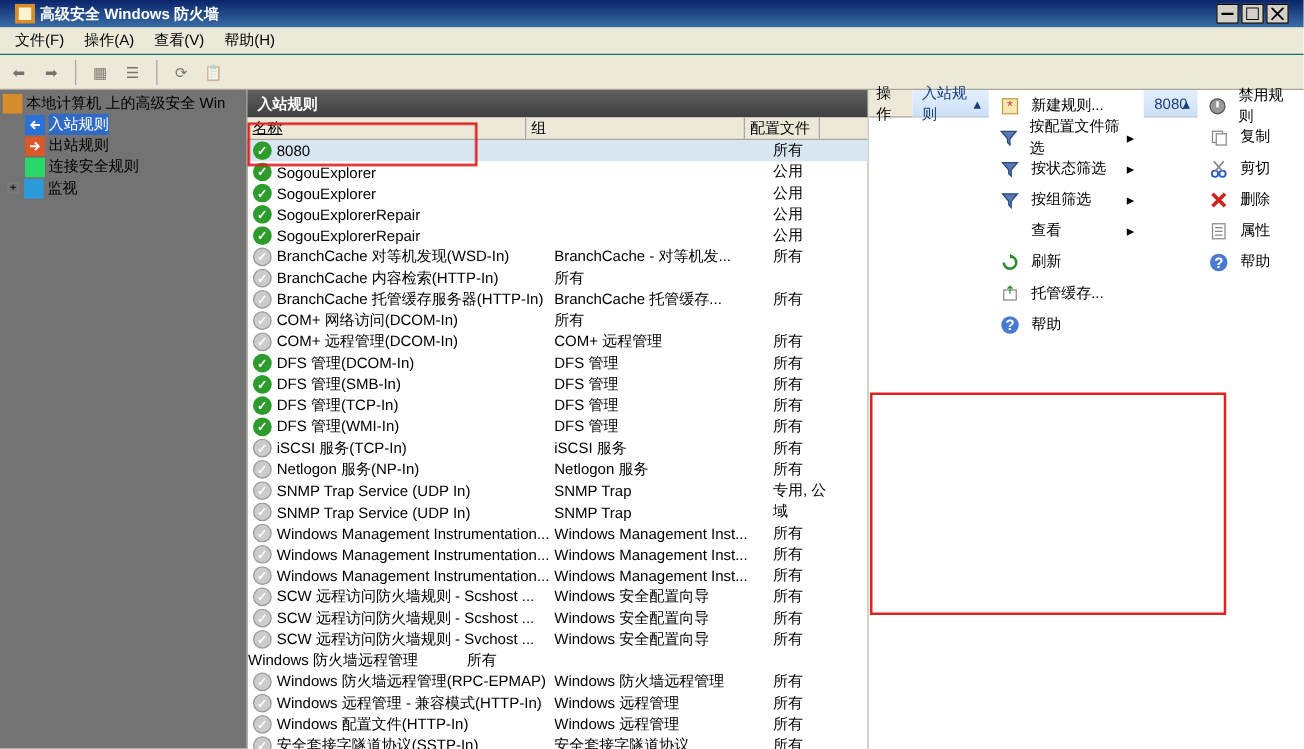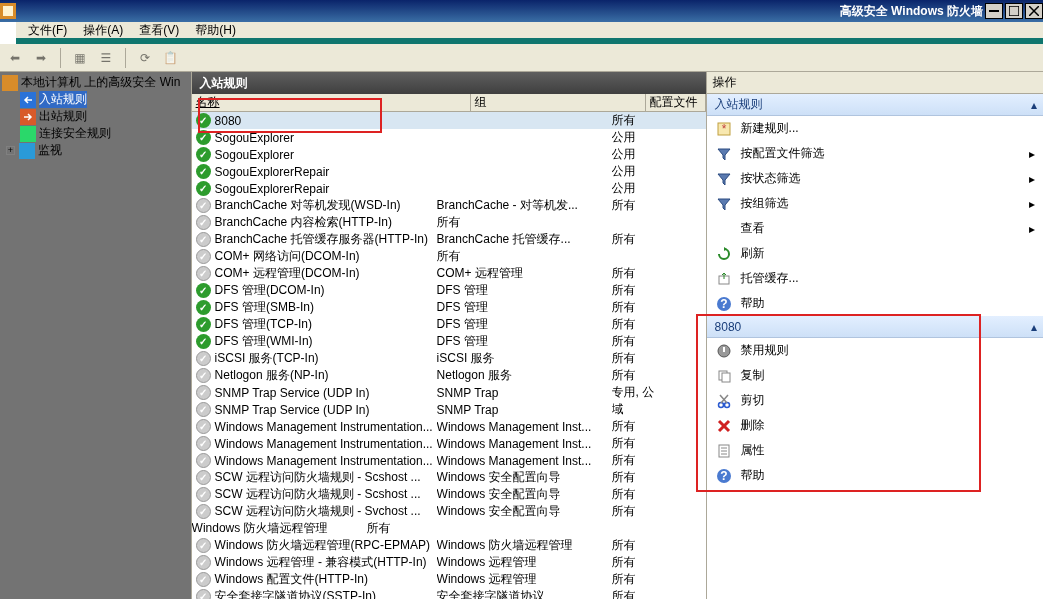--- a/index.html
+++ b/index.html
@@ -1,23 +1,23 @@
 <!DOCTYPE html>
 <html><head>
 <meta charset="utf-8">
 <style>
 * { margin: 0; padding: 0; box-sizing: border-box; font-family: "SimSun", "宋体", Tahoma, sans-serif; font-size: 12px; }
 body { background: #fff; overflow: hidden; width: 1043px; height: 599px; }
 
-.titlebar { background: linear-gradient(#0a246a, #3a6ea5); color: #fff; height: 22px; display: flex; align-items: center; padding: 0 0; text-align: right; }
+.titlebar { background: linear-gradient(#0a246a, #3a6ea5); color: #fff; height: 22px; display: flex; align-items: center; padding: 0 12px; }
 .titlebar .icon { width: 16px; height: 16px; margin-right: 4px; }
 .titlebar .title { flex: 1; font-weight: bold; }
 .titlebar .winbtn { width: 18px; height: 16px; background: #d4d0c8; border: 1px solid #000; margin-left: 2px; display: flex; align-items: center; justify-content: center; cursor: pointer; }
 
-.menubar { background: #ece9d8; height: 22px; display: flex; align-items: center; border-bottom: 6px solid #0f766e; padding: 0 4px; margin-left: 16px; }
+.menubar { background: #ece9d8; height: 22px; display: flex; align-items: center; border-bottom: 1px solid #0f766e; padding: 0 4px; }
 .menubar .menu { padding: 2px 8px; cursor: pointer; }
 
 .toolbar { background: #ece9d8; height: 28px; border-bottom: 1px solid #aca899; display: flex; align-items: center; padding: 0 4px; gap: 4px; }
 .toolbar .tbtn { width: 22px; height: 22px; border: 1px solid transparent; display: flex; align-items: center; justify-content: center; opacity: .5; }
 .toolbar .sep { width: 1px; height: 20px; background: #aca899; margin: 0 4px; }
 
 .main { display: flex; height: calc(599px - 22px - 22px - 28px); }
 
 .treepanel { width: 198px; background: #737373; border-right: 1px solid #aca899; overflow: hidden; padding: 2px; }
 .treerow { display: flex; align-items: center; height: 17px; white-space: nowrap; cursor: pointer; }
@@ -37,33 +37,33 @@
 .listrow .c-group { width: 175px; overflow: hidden; }
 .listrow .c-prof { width: 60px; overflow: hidden; }
 .ruleicon { width: 15px; height: 15px; border-radius: 50%; margin-right: 4px; display: inline-flex; align-items: center; justify-content: center; font-size: 10px; font-weight: bold; flex-shrink: 0; }
 .ruleicon.on { background: #2d9c2d; color: #fff; }
 .ruleicon.off { background: #ccc; color: #fff; border: 1px solid #999; }
 .ruleicon.off::after { content:"✓"; }
 .ruleicon.on::after { content:"✓"; }
 
 .redbox { border: 2px solid #d22; position: absolute; pointer-events: none; }
 
-.actionpanel { width: 348px; background: #fff; display: flex; flex-direction: column; }
+.actionpanel { width: 348px; background: #fff; display: flex; flex-direction: row; }
 .acthdr { background: #ece9d8; height: 22px; display: flex; align-items: center; padding: 0 6px; border-bottom: 1px solid #aca899; font-weight: normal; }
 .actsection { background: linear-gradient(#e3efff, #cde0f7); color: #1a3e7a; height: 22px; display: flex; align-items: center; padding: 0 8px; border-bottom: 1px solid #b0c4de; font-weight: normal; position: relative; }
 .actsection .arrow { position: absolute; right: 6px; color:#1a3e7a; }
 .actitem { height: 25px; display: flex; align-items: center; padding: 0 8px; cursor: pointer; }
 .actitem .aicon { width: 18px; height: 18px; margin-right: 8px; display:inline-flex; align-items:center; justify-content:center; }
 
 
 .listbody::-webkit-scrollbar { width: 16px; }
 .listbody::-webkit-scrollbar-track { background: #ece9d8; }
 .listbody::-webkit-scrollbar-thumb { background: #c0c0c0; border: 1px solid #888; }
 
-.col-name { width: 279px; text-decoration: underline; }
+.col-name { width: 223px; text-decoration: underline; }
 .col-group { width: 175px; }
 .col-prof { width: 60px; }
 
 </style>
 </head>
 <body>
 
 <div class="titlebar">
   <span class="icon">
     <svg width="16" height="16">

